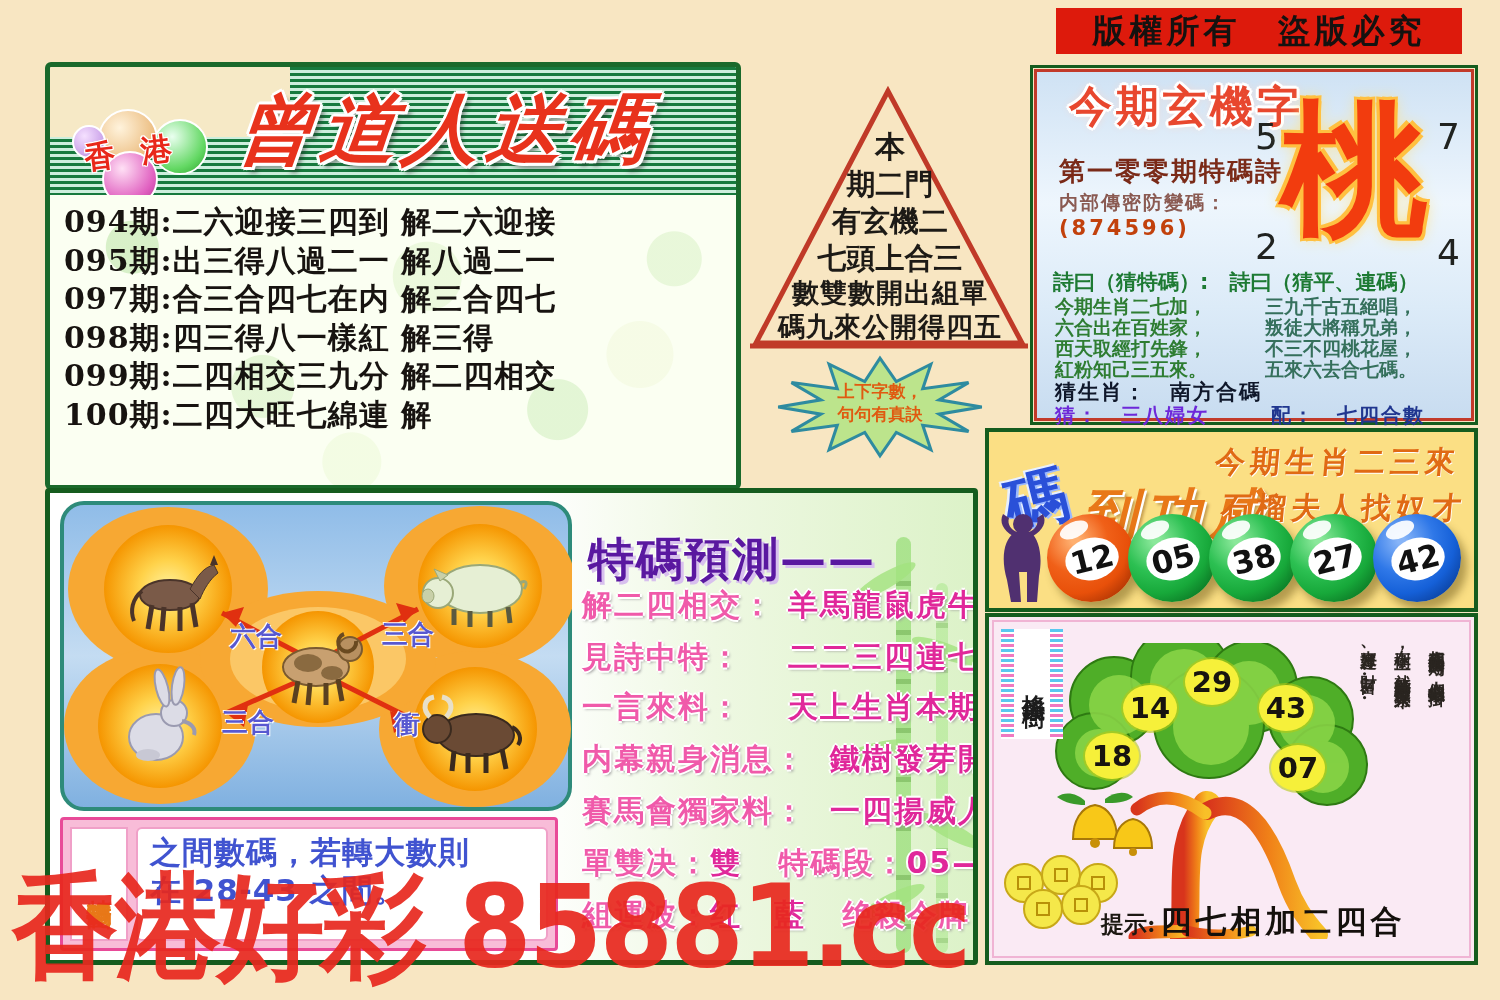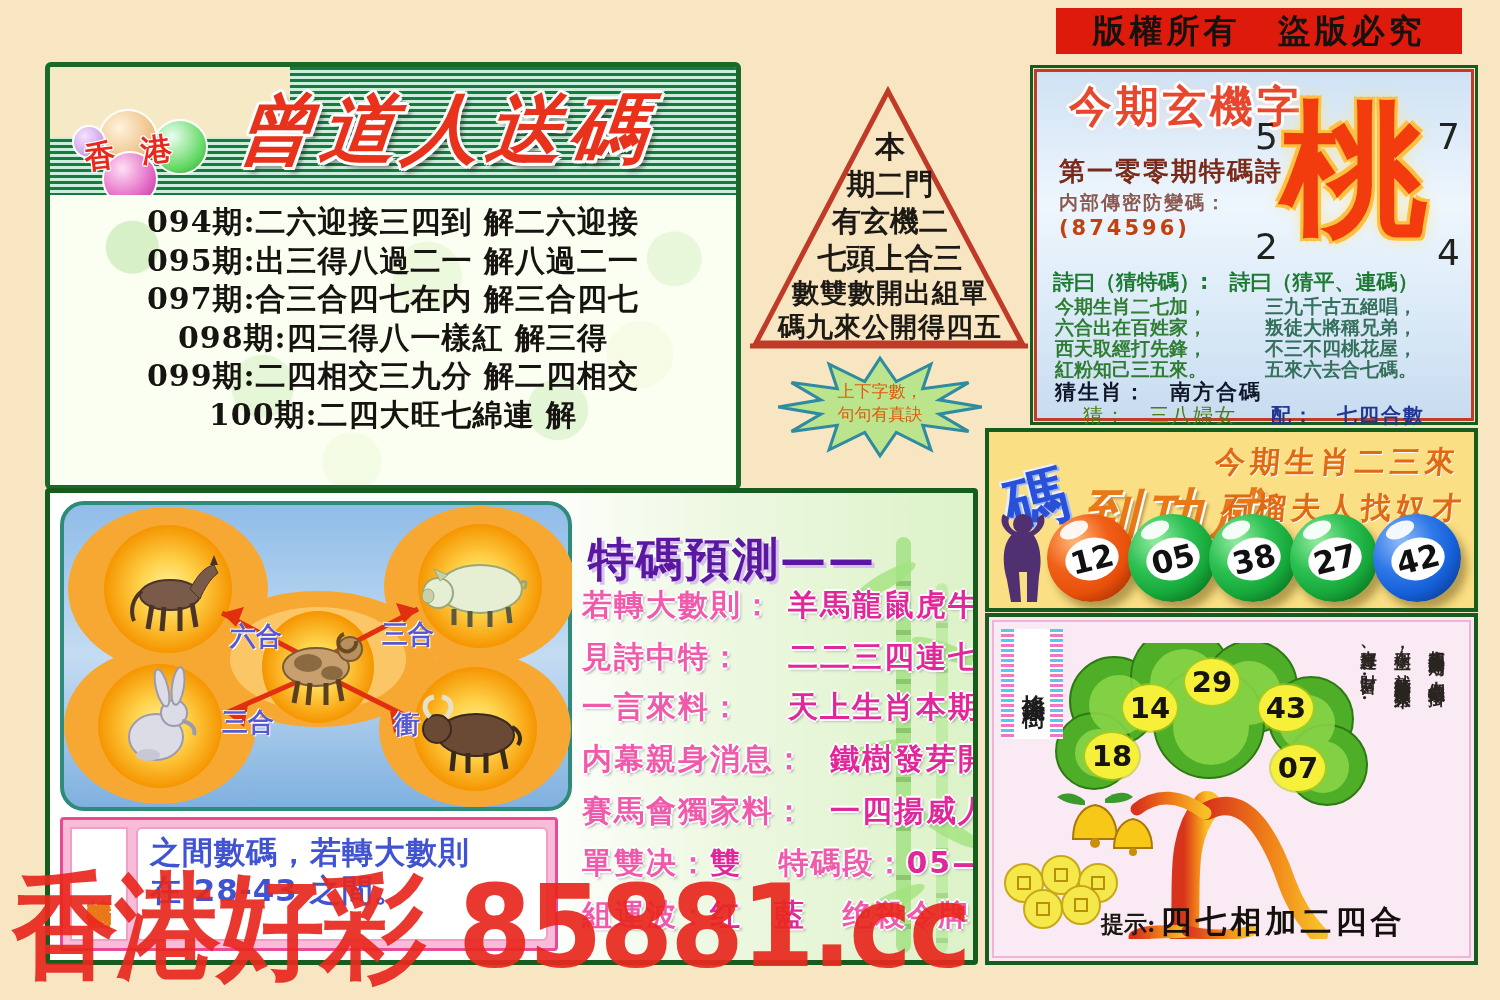--- a/index.html
+++ b/index.html
@@ -37,37 +37,37 @@
     background-color:#fbfff2;
     background-image:
       radial-gradient(circle at 12% 18%,rgba(187,228,166,.55) 0 26px,transparent 27px),
       radial-gradient(circle at 31% 66%,rgba(208,238,188,.5) 0 31px,transparent 32px),
       radial-gradient(circle at 55% 28%,rgba(224,244,204,.55) 0 34px,transparent 35px),
       radial-gradient(circle at 74% 74%,rgba(198,234,178,.45) 0 30px,transparent 31px),
       radial-gradient(circle at 91% 22%,rgba(214,240,194,.5) 0 27px,transparent 28px),
       radial-gradient(circle at 44% 92%,rgba(238,250,218,.6) 0 29px,transparent 30px),
       radial-gradient(circle at 86% 55%,rgba(244,250,225,.7) 0 33px,transparent 34px);}
   .zeng-line{font-family:"DejaVu Serif","Liberation Serif",serif;font-weight:700;
-    font-size:30px;line-height:38.5px;color:#171310;letter-spacing:1px;white-space:nowrap;text-align:center;}
+    font-size:30px;line-height:38.5px;color:#171310;letter-spacing:1px;white-space:nowrap;}
 
   
   .triangle-wrap{left:748px;top:85px;width:284px;height:272px;}
   .tri-line{position:absolute;width:100%;text-align:center;color:#1d1a16;
     font-family:"DejaVu Serif","Liberation Serif",serif;font-weight:600;white-space:nowrap;}
   .t0{top:42px;font-size:30px;}
   .t1{top:80px;font-size:29px;}
   .t2{top:117px;font-size:29px;}
   .t3{top:154px;font-size:29px;}
   .t4{top:190px;font-size:27px;letter-spacing:1px;}
   .t5{top:224px;font-size:27px;letter-spacing:1px;}
 
   
   .star-wrap{left:770px;top:350px;width:220px;height:114px;}
   .star-txt{position:absolute;left:0;top:30px;width:100%;text-align:center;color:#E05A10;
-    font-size:17px;font-weight:normal;line-height:23px;font-family:"DejaVu Serif","Liberation Serif",serif;}
+    font-size:17px;font-weight:bold;line-height:23px;font-family:"DejaVu Serif","Liberation Serif",serif;}
 
   
   .mystery{left:1030px;top:65px;width:442px;height:354px;border:3px solid #155C1E;}
   .mystery-in{position:absolute;inset:1px;border:3px solid #C23A2A;
     background:linear-gradient(180deg,#cfe2f4 0%,#eef6fd 38%,#dcebf8 68%,#c8dcf0 100%);}
   .my-title{left:36px;top:10px;font-size:43px;font-weight:bold;color:#E8472E;letter-spacing:4px;
     text-shadow:-3px 0 0 #fff,3px 0 0 #fff,0 -3px 0 #fff,0 3px 0 #fff,
     -2px -2px 0 #fff,2px 2px 0 #fff,-2px 2px 0 #fff,2px -2px 0 #fff,0 0 10px #ffd0c0;}
   .my-poemtitle{left:26px;top:86px;font-size:26px;font-weight:bold;color:#7A2A18;letter-spacing:2px;
     font-family:"DejaVu Serif","Liberation Serif",serif;}
@@ -76,21 +76,21 @@
   .my-num{font-size:36px;color:#20221f;font-weight:500;}
   .n5{left:222px;top:48px;} .n7{left:404px;top:48px;} .n2{left:222px;top:158px;} .n4{left:404px;top:164px;}
   .my-char{left:248px;top:28px;font-size:146px;line-height:1;font-weight:bold;color:#F23C0E;
     font-family:"DejaVu Serif","Liberation Serif",serif;
     text-shadow:3px 3px 0 #ffc040,-3px -3px 0 #ffc040,3px -3px 0 #ffc040,-3px 3px 0 #ffc040,0 0 16px #ffe080;}
   .my-verse{left:20px;top:200px;font-size:21px;font-weight:bold;color:#1D7A33;}
   .my-poem{top:228px;font-size:19px;font-weight:bold;line-height:21px;white-space:pre-line;
     font-family:"DejaVu Serif","Liberation Serif",serif;}
   .pl{left:22px;color:#2E7D32;} .pr{left:232px;color:#35705C;}
   .my-gz{left:22px;top:310px;font-size:21px;font-weight:bold;color:#0f172a;letter-spacing:2px;}
-  .my-g{left:22px;top:334px;font-size:20px;font-weight:normal;color:#4d7c0f;letter-spacing:2px;margin-left:28px;}
+  .my-g{left:22px;top:334px;font-size:20px;font-weight:bold;color:#6d28d9;letter-spacing:2px;}
   .my-m{left:238px;top:334px;font-size:20px;font-weight:bold;color:#20368F;letter-spacing:2px;}
 
   
   .mapanel{left:985px;top:428px;width:485px;height:176px;border:4px solid #155C1E;background:#FBDF84;}
   .ma-char{left:16px;top:26px;font-size:62px;font-weight:bold;color:#2A50D8;transform:rotate(-14deg);
     text-shadow:2px 2px 0 #9ab8ff,-2px -2px 0 #e8f0ff;font-family:"DejaVu Serif","Liberation Serif",serif;}
   .ma-slogan{left:92px;top:46px;font-size:56px;font-weight:bold;font-style:italic;color:#E87818;
     letter-spacing:8px;text-shadow:2px 2px 0 #fff,4px 4px 3px rgba(120,60,0,.4);
     font-family:"DejaVu Serif","Liberation Serif",serif;}
   .ma-l1{left:226px;top:10px;} .ma-l2{left:232px;top:56px;}
@@ -479,21 +479,21 @@
     <div class="bamboo bstalk1"></div>
     <div class="bamboo bstalk2"></div>
     <div class="bleaf lf1"></div>
     <div class="bleaf lf2"></div>
     <div class="bleaf lf3"></div>
     <div class="bleaf lf4"></div>
     <div class="bleaf lf5"></div>
 
     <div class="abs fc-title">特碼預測——</div>
     <div class="abs fc-row r1">
-      <span class="fc-label lab-fix">若轉大數則：</span><span class="fc-val">羊馬龍鼠虎牛鷄</span>
+      <span class="fc-label lab-fix">解二四相交：</span><span class="fc-val">羊馬龍鼠虎牛鷄</span>
     </div>
     <div class="abs fc-row r2">
       <span class="fc-label lab-fix">見詩中特：</span><span class="fc-val">二二三四連七碼</span>
     </div>
     <div class="abs fc-row r3">
       <span class="fc-label lab-fix">一言來料：</span><span class="fc-val">天上生肖本期來</span>
     </div>
     <div class="abs fc-row r4">
       <span class="fc-label">内幕親身消息：</span><span class="gap"></span><span class="fc-val">鐵樹發芽開金花</span>
     </div>

